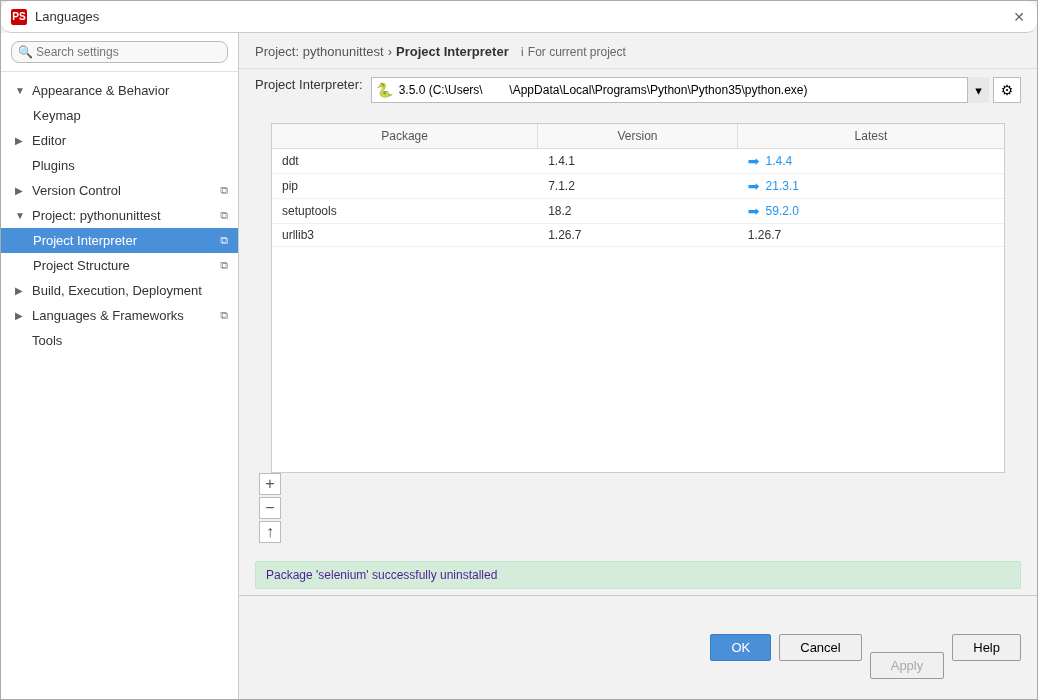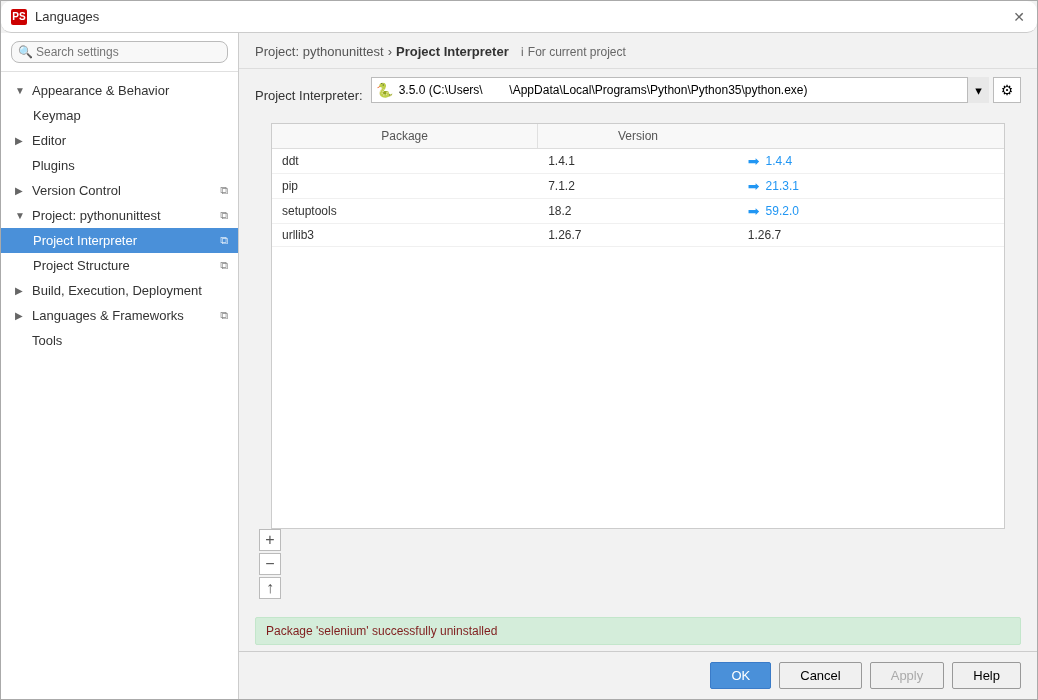--- a/index.html
+++ b/index.html
@@ -171,21 +171,21 @@
       font-size: 12px;
       color: #666;
       margin-left: 8px;
       display: flex;
       align-items: center;
       gap: 4px;
     }
     .interpreter-row {
       padding: 8px 16px;
       display: flex;
-      align-items: flex-end;
+      align-items: flex-start;
       gap: 8px;
       flex-shrink: 0;
     }
     .interpreter-label {
       font-size: 13px;
       color: #333;
       white-space: nowrap;
     }
     .interpreter-select-wrap {
       flex: 1;
@@ -304,25 +304,25 @@
     .icon-btn.plus { color: #555; }
     .icon-btn.minus { color: #555; }
     .icon-btn.up-arrow { color: #555; }
     .status-bar {
       margin: 6px 16px;
       padding: 6px 10px;
       background: #d4edda;
       border: 1px solid #c3e6cb;
       border-radius: 2px;
       font-size: 12px;
-      color: #7f1d1d;
+      color: #4c1d95;
       flex-shrink: 0;
     }
     .bottom-bar {
-      padding: 10px 16px;
+      padding: 20px 16px;
       display: flex;
       align-items: center;
       justify-content: flex-end;
       gap: 8px;
       border-top: 1px solid #ccc;
       background: #f2f2f2;
       flex-shrink: 0;
     }
     .btn {
       padding: 5px 20px;
@@ -333,20 +333,21 @@
       background: #f0f0f0;
     }
     .btn.primary {
       background: #4a90d9;
       color: white;
       border-color: #3a7bc8;
     }
     .btn.disabled {
       color: #aaa;
       cursor: default;
+      margin-top: 36px;
     }
   </style>
 </head>
 <body>
 
 <div class="dialog">
 
   <div class="titlebar">
     <div class="titlebar-left">
       <div class="titlebar-icon">PS</div>
@@ -449,20 +450,21 @@
           </div>
           <div class="gear-btn">⚙</div>
         </div>
       </div>
 
       <div class="packages-outer">
         <div class="packages-area">
           <div class="packages-header">
             <div class="pkg-col-header">Package</div>
             <div class="pkg-col-header">Version</div>
+            <div class="pkg-col-header">Latest</div>
           </div>
           <div class="packages-list">
 
             <div class="pkg-row">
               <div class="pkg-cell">ddt</div>
               <div class="pkg-cell version">1.4.1</div>
               <div class="pkg-cell latest">
                 <span class="update-arrow">➡</span>
                 <span class="latest-num">1.4.4</span>
               </div>

